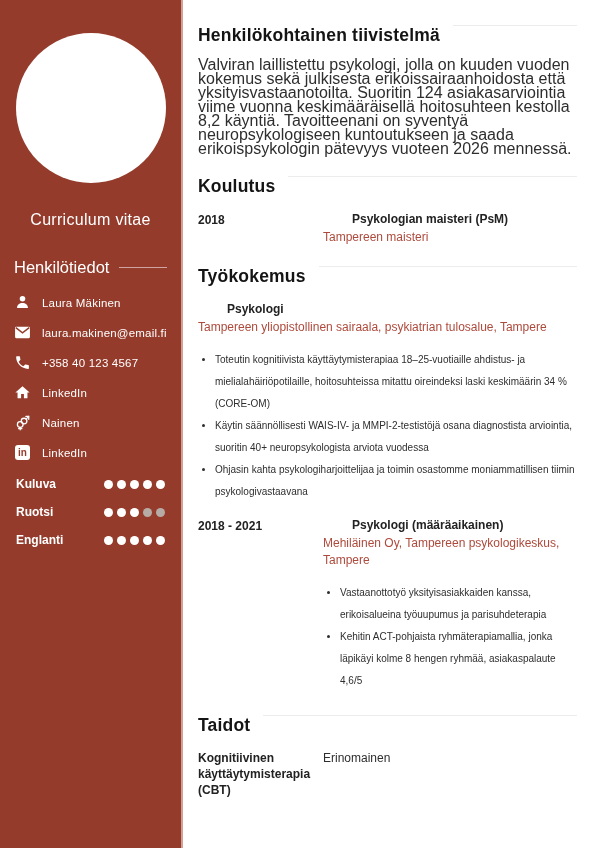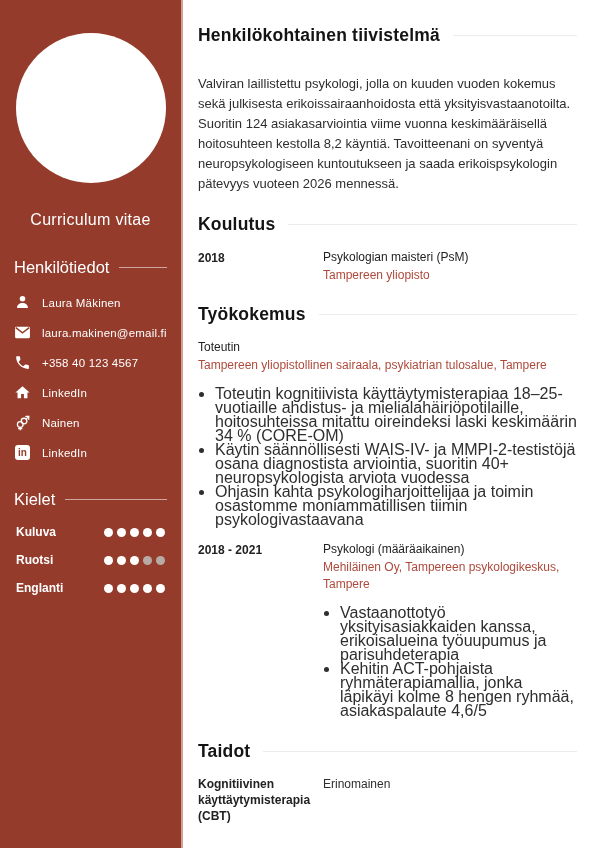--- a/index.html
+++ b/index.html
@@ -60,40 +60,40 @@
     padding:0 16px;margin-bottom:14px;
   }
   .lang-name{font-size:12px;font-weight:bold;color:#fff;}
   .dots{display:flex;gap:4px;}
   .dot{width:9px;height:9px;border-radius:50%;}
   .dot.filled{background:#fff;}
   .dot.dim{background:var(--dot-dim);}
 
   
   .main{flex:1;padding:25px 23px 0 15px;}
-  .sec-head{display:flex;align-items:center;gap:13px;}
+  .sec-head{display:flex;gap:13px;}
   .sec-head h2{
     font-size:17.5px;font-weight:bold;color:#141414;
     letter-spacing:.2px;white-space:nowrap;
   }
   .sec-head .rule{flex:1;height:1px;background:var(--heading-line);}
   .summary-text{
-    margin-top:28px;font-size:13px;line-height:20px;color:var(--text);
+    margin-top:12px;font-size:16px;line-height:14px;color:var(--text);
   }
   .sec-gap{margin-top:20px;}
   .row{display:flex;margin-top:15px;}
   .period{
     width:125px;flex-shrink:0;
     font-size:12px;font-weight:bold;color:#222;padding-top:1px;
   }
   .detail{flex:1;min-width:0;}
-  .item-title{font-size:12px;font-weight:normal;color:#222;}
+  .item-title{font-size:12px;font-weight:bold;color:#222;margin-left:29px;}
   .item-org{font-size:12px;line-height:17px;color:var(--accent-text);margin-top:3px;}
   .bullets{margin:13px 0 0;padding-left:17px;}
-  .bullets li{font-size:16px;line-height:14px;color:var(--text);}
+  .bullets li{font-size:10px;line-height:22px;color:var(--text);}
   .skills{margin-top:14px;}
   .skill-row{display:flex;margin-bottom:10px;}
   .skill-name{
     width:125px;flex-shrink:0;
     font-size:12px;font-weight:bold;line-height:16px;color:#222;
     padding-right:8px;
   }
   .skill-level{font-size:12px;color:var(--text);padding-top:1px;}
 </style>
 </head>
@@ -167,24 +167,20 @@
 
       <div class="contact-item">
         <span class="icon">
           <span class="linkedin-badge">in</span>
         </span>
         <span class="contact-label">LinkedIn</span>
       </div>
 
     </div>
 
-    <div class="side-heading">
-      <span>Kielet</span>
-      <span class="rule"></span>
-    </div>
 
     <div class="lang-list">
       <div class="lang-row">
         <span class="lang-name">Kuluva</span>
         <span class="dots">
             <span class="dot filled"></span>
             <span class="dot filled"></span>
             <span class="dot filled"></span>
             <span class="dot filled"></span>
             <span class="dot filled"></span>
@@ -222,32 +218,32 @@
     <p class="summary-text">Valviran laillistettu psykologi, jolla on kuuden vuoden kokemus sekä julkisesta erikoissairaanhoidosta että yksityisvastaanotoilta. Suoritin 124 asiakasarviointia viime vuonna keskimääräisellä hoitosuhteen kestolla 8,2 käyntiä. Tavoitteenani on syventyä neuropsykologiseen kuntoutukseen ja saada erikoispsykologin pätevyys vuoteen 2026 mennessä.</p>
 
     <div class="sec-head sec-gap">
       <h2>Koulutus</h2>
       <span class="rule"></span>
     </div>
     <div class="row">
       <div class="period">2018</div>
       <div class="detail">
         <div class="item-title">Psykologian maisteri (PsM)</div>
-        <div class="item-org">Tampereen yliopisto</div>
+        <div class="item-org">Tampereen maisteri</div>
       </div>
     </div>
 
     <div class="sec-head sec-gap">
       <h2>Työkokemus</h2>
       <span class="rule"></span>
     </div>
 
     <div class="row">
       <div class="detail">
-        <div class="item-title">Toteutin</div>
+        <div class="item-title">Psykologi</div>
         <div class="item-org">Tampereen yliopistollinen sairaala, psykiatrian tulosalue, Tampere</div>
         <ul class="bullets">
           <li>Toteutin kognitiivista käyttäytymisterapiaa 18–25-vuotiaille ahdistus- ja mielialahäiriöpotilaille, hoitosuhteissa mitattu oireindeksi laski keskimäärin 34 % (CORE-OM)</li>
           <li>Käytin säännöllisesti WAIS-IV- ja MMPI-2-testistöjä osana diagnostista arviointia, suoritin 40+ neuropsykologista arviota vuodessa</li>
           <li>Ohjasin kahta psykologiharjoittelijaa ja toimin osastomme moniammatillisen tiimin psykologivastaavana</li>
         </ul>
       </div>
     </div>
 
     <div class="row">

